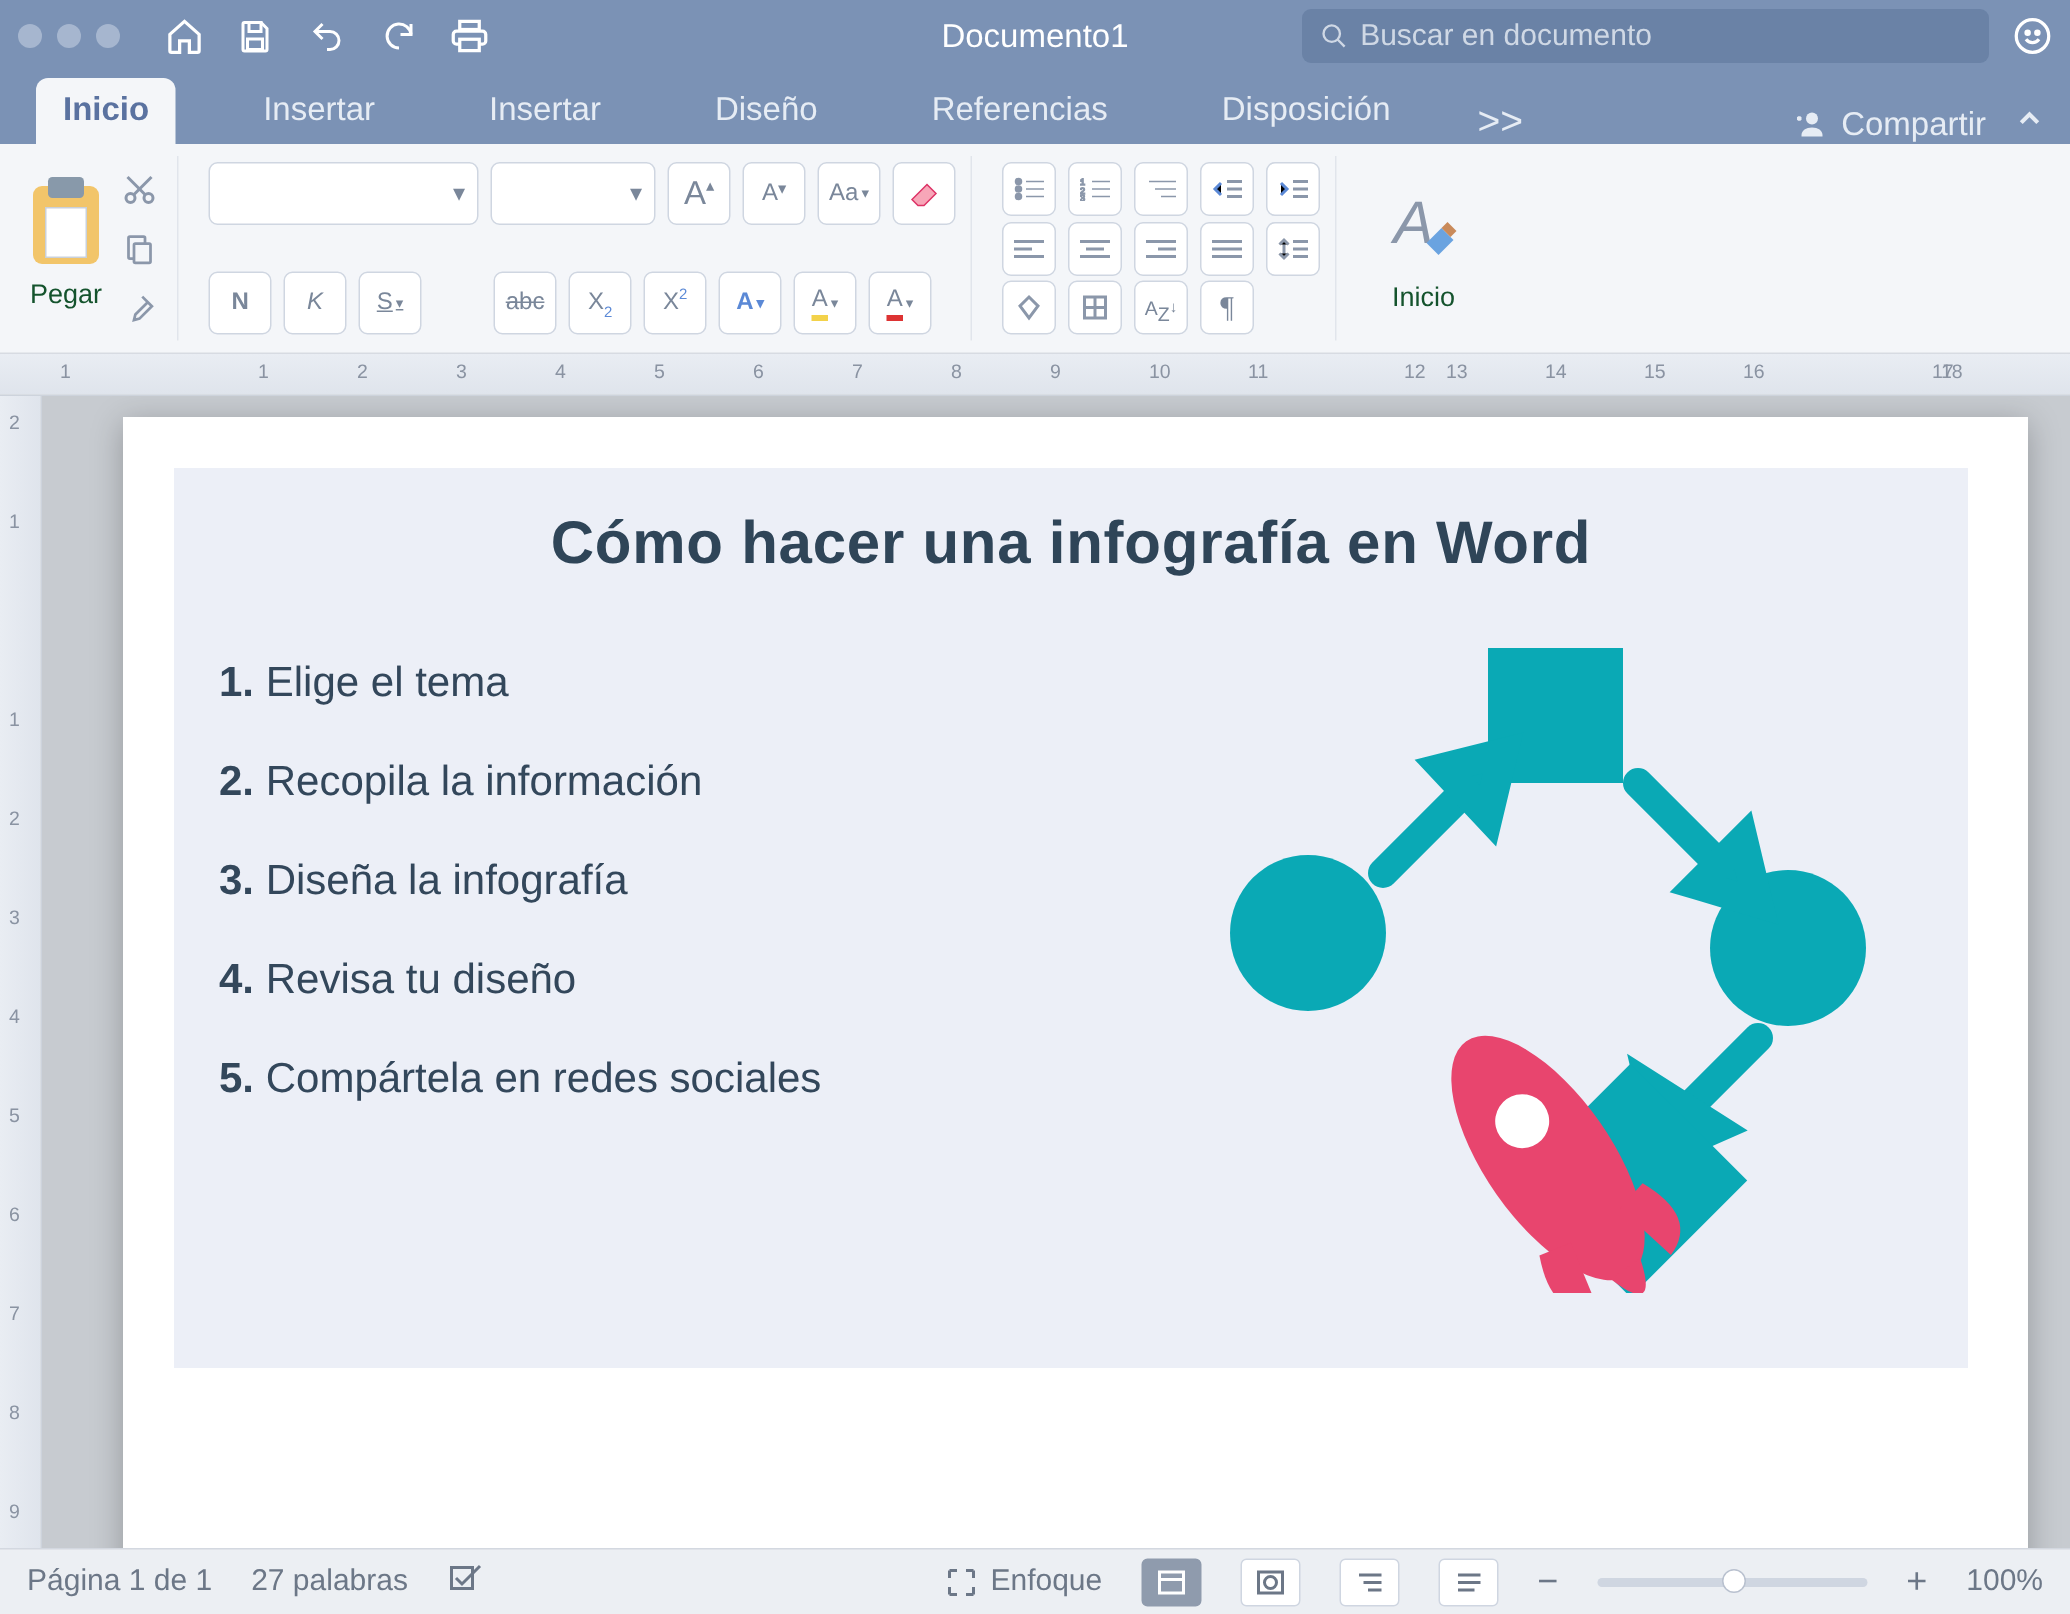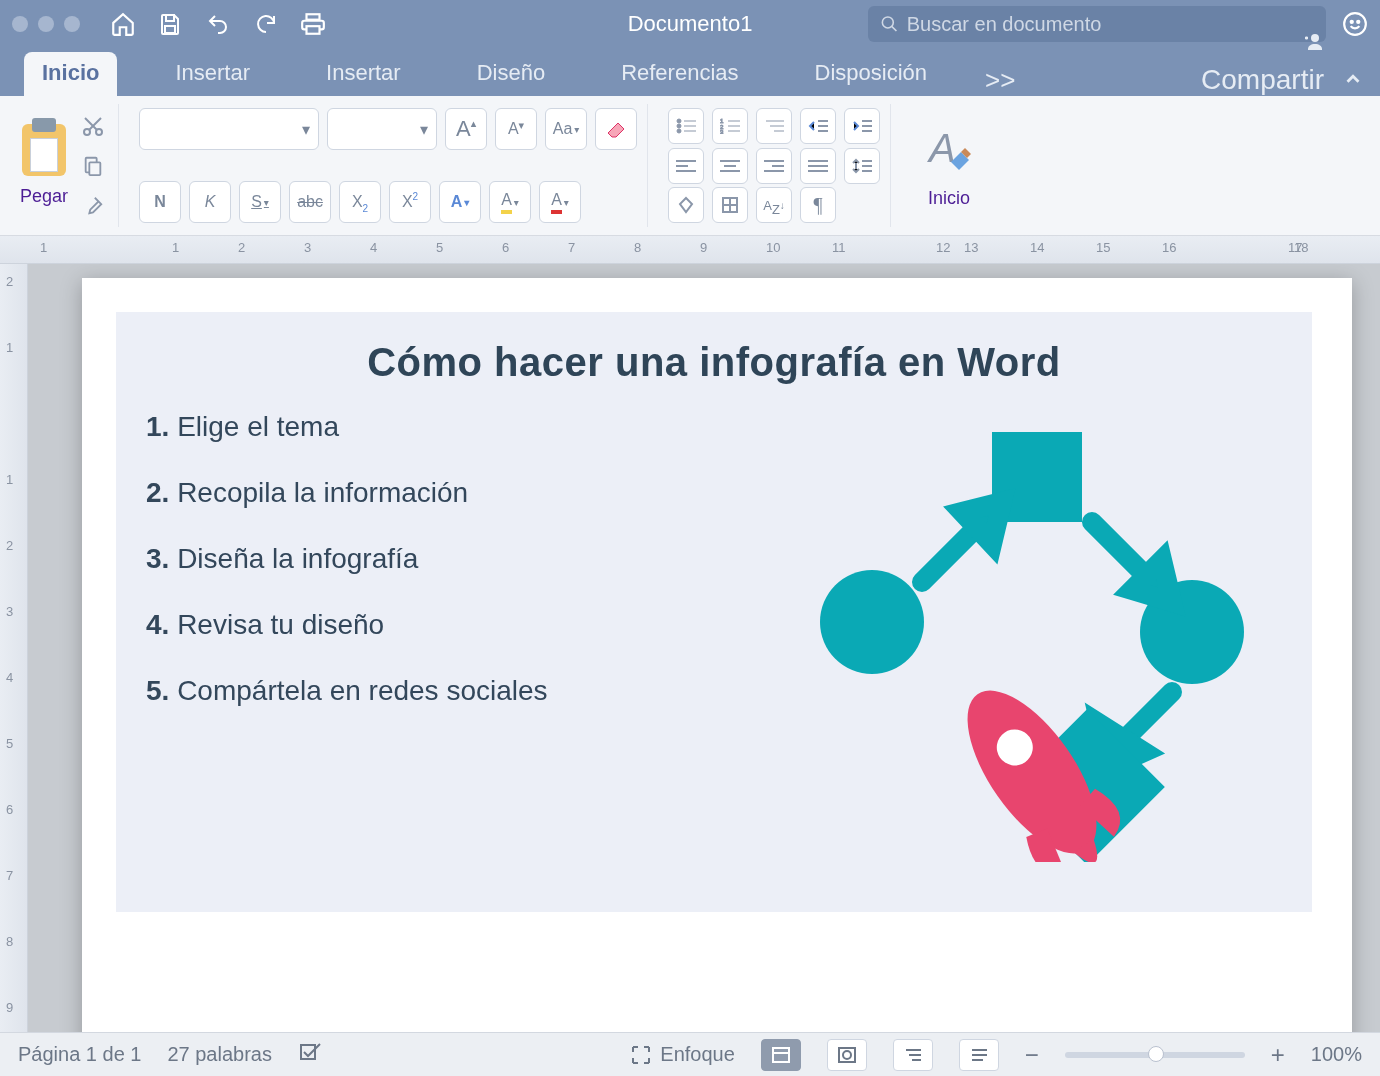--- a/index.html
+++ b/index.html
@@ -16,35 +16,35 @@
 .search { margin-left: auto; background: #6a82a6; border-radius: 6px; height: 36px; width: 458px; display: flex; align-items: center; padding: 0 12px; gap: 8px; }
 .search input { background: transparent; border: none; color: #cfd8e5; font-size: 20px; width: 100%; outline: none; }
 .search input::placeholder { color: #cfd8e5; }
 .titlebar .right { display:flex; align-items:center; gap:10px; margin-left: 16px; }
 
 
 .tabs { height: 48px; background: #7b92b5; display: flex; align-items: flex-end; padding: 0 24px; color: #fff; font-size: 22px; gap: 40px; position: relative; }
 .tab { padding: 8px 18px 10px; border-radius: 8px 8px 0 0; cursor: pointer; color: #e6ecf4; }
 .tab.active { background: #f4f6f9; color: #5a72a0; font-weight: 600; }
 .more { color: #e6ecf4; font-size: 26px; }
-.share { position: absolute; right: 56px; display: flex; align-items: flex-end; gap: 10px; color: #e6ecf4; font-size: 28px; flex-direction: column; }
+.share { position: absolute; right: 56px; display: flex; align-items: center; gap: 10px; color: #e6ecf4; font-size: 22px; }
 .chev-up { position:absolute; right:16px; color:#e6ecf4; }
 
 
 .ribbon { height: 140px; background: #f4f6f9; border-bottom: 1px solid #d7dbe2; display: flex; align-items: stretch; padding: 8px 10px; gap: 10px; }
 .group { display: flex; flex-direction: column; justify-content: space-between; padding: 4px 10px; border-right: 1px solid #e1e5ec; }
 .group:last-child { border-right: none; }
 .group .row { display: flex; gap: 8px; align-items: center; }
 .btn { background: #fff; border: 1px solid #cfd6e1; border-radius: 6px; height: 42px; min-width: 42px; display: flex; align-items: center; justify-content: center; color: #7a879a; position: relative; font-family: Georgia, "Times New Roman", serif; }
 .btn.small { height: 36px; min-width: 36px; font-size: 18px; }
 .btn .sub { font-size: 10px; position: relative; top: 6px; color:#5b89d6; }
 .btn .sup { font-size: 10px; position: relative; top: -6px; color:#5b89d6; }
 .dd { width: 180px; height: 42px; background: #fff; border: 1px solid #cfd6e1; border-radius: 6px; display:flex; align-items:center; padding:0 8px; color:#7a879a; }
 .dd.sm { width: 110px; }
-.group-label { font-size: 18px; color: #4c1d95; text-align: center; margin-top: 4px; }
+.group-label { font-size: 18px; color: #14532d; text-align: center; margin-top: 4px; }
 .paste-btn { display:flex; flex-direction:column; align-items:center; gap:6px; }
 .paste-ico { width:44px; height:52px; position:relative; }
 .paste-ico .board { position:absolute; inset:0; background:#f2c56a; border-radius:6px; }
 .paste-ico .clip { position:absolute; top:-6px; left:10px; width:24px; height:14px; background:#8899aa; border-radius:3px; }
 .paste-ico .sheet { position:absolute; top:14px; left:8px; width:28px; height:34px; background:#fff; border:1px solid #c9d0da; }
 .side-col { display:flex; flex-direction:column; gap:10px; margin-left:10px; }
 .side-col .mini { width:30px; height:30px; display:flex; align-items:center; justify-content:center; color:#8b97aa; }
 
 .styles-group { display:flex; flex-direction:column; align-items:center; justify-content:center; padding:0 20px; gap:6px; }
 .styles-ico svg { display:block; }
@@ -52,21 +52,21 @@
 
 .ruler-h { height: 28px; background: linear-gradient(#e9edf3,#dfe4ec); border-bottom:1px solid #cdd3dc; position:relative; font-size:13px; color:#8a93a2; }
 .ruler-h .seg { position:absolute; top:4px; }
 .ruler-v { position:absolute; left:0; top:264px; width:28px; bottom:44px; background:linear-gradient(90deg,#e9edf3,#dfe4ec); border-right:1px solid #cdd3dc; }
 .ruler-v .seg { position:absolute; left:6px; font-size:13px; color:#8a93a2; }
 
 
 .canvas-wrap { position:absolute; left:28px; right:0; top:264px; bottom:44px; background:#c7cbd0; overflow:hidden; }
 .page { position:absolute; left:54px; top:14px; width:1270px; height:900px; background:#fff; box-shadow:0 4px 20px rgba(0,0,0,.25); }
 .content { position:absolute; left:34px; top:34px; right:40px; height:600px; background:#eceff7; padding:28px 30px; }
-.content h1 { font-size:40px; font-weight:800; color:#2f4558; text-align:center; margin-bottom:26px; letter-spacing:.5px; }
+.content h1 { font-size:40px; font-weight:800; color:#2f4558; text-align:center; margin-bottom:54px; letter-spacing:.5px; }
 .steps { display:flex; flex-direction:column; gap:34px; }
 .step { font-size:28px; color:#33475b; }
 .step b { font-weight:800; }
 
 .graphic { position:absolute; right:60px; top:110px; width:460px; height:440px; }
 
 
 .status { position:absolute; left:0; right:0; bottom:0; height:44px; background:#eceff3; border-top:1px solid #d3d8e0; display:flex; align-items:center; padding:0 18px; font-size:20px; color:#6c7787; gap:26px; }
 .status .spacer { flex:1; }
 .status .vbtn { width:40px; height:32px; border:1px solid #cfd6e1; border-radius:4px; display:flex; align-items:center; justify-content:center; background:#fff; }
@@ -223,21 +223,21 @@
       <div class="btn" style="font-weight:800;font-family:Arial;">
           <span>N</span>
         </div>
       <div class="btn" style="font-style:italic;">
           <span>K</span>
         </div>
       <div class="btn" style="text-decoration:underline;">
           <span>S</span>
           <span style="font-size:10px;margin-left:2px;">▾</span>
         </div>
-      <div class="btn" style="text-decoration:line-through;">
+      <div class="btn" style="text-decoration:line-through;margin-left:40px;">
           <span>abc</span>
         </div>
       <div class="btn">
           <span>X</span>
           <span class="sub">2</span>
         </div>
       <div class="btn">
           <span>X</span>
           <span class="sup">2</span>
         </div>

